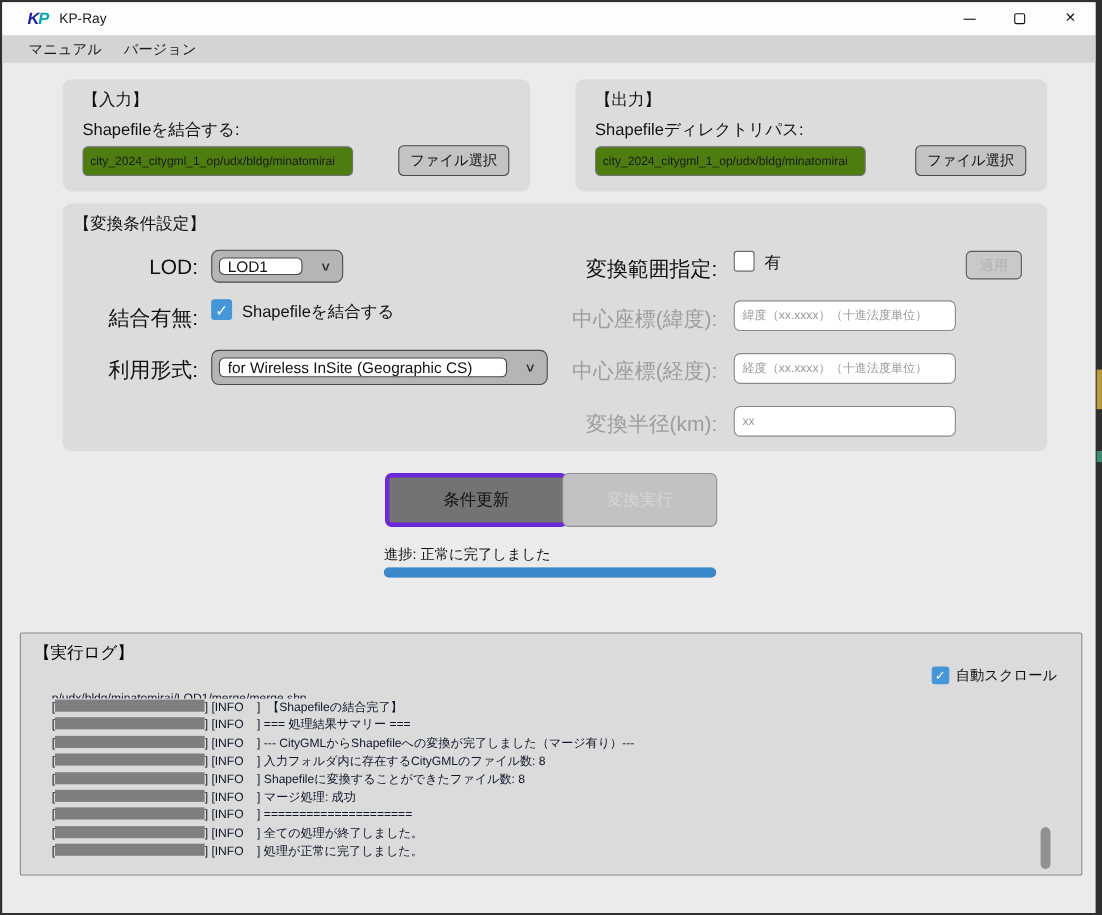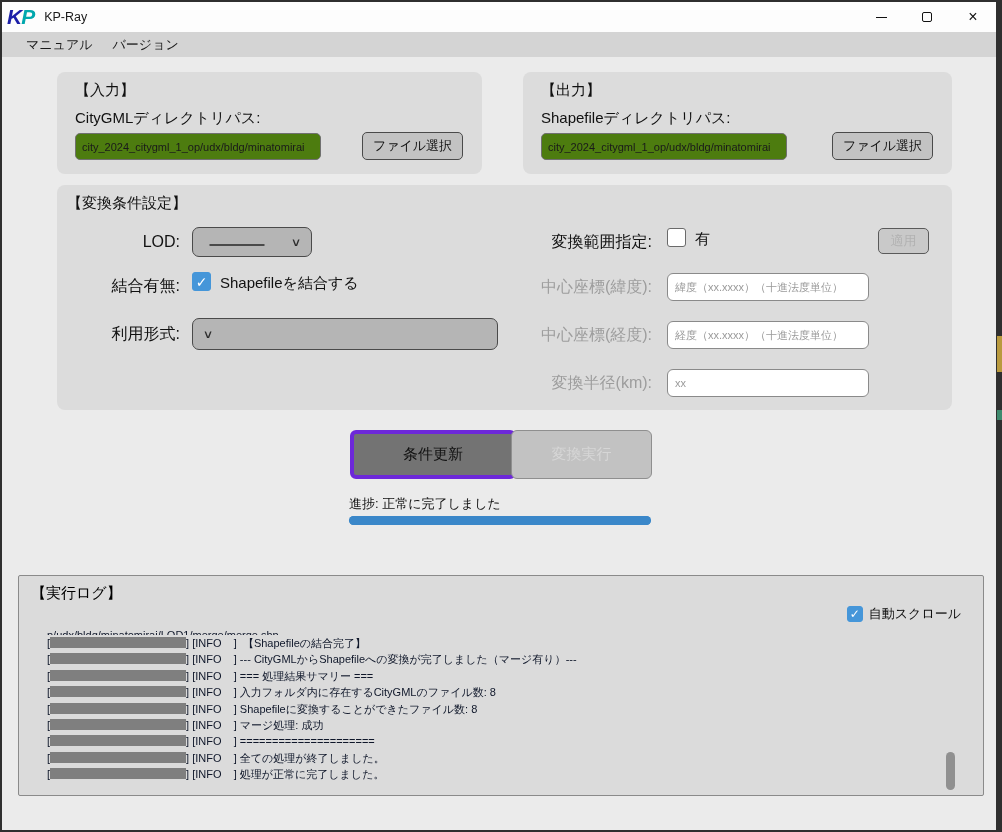--- a/index.html
+++ b/index.html
@@ -3,21 +3,21 @@
 <meta charset="utf-8">
 <style>
   * { margin:0; padding:0; box-sizing:border-box; }
   html,body { width:1002px; height:832px; overflow:hidden; font-family:"Liberation Sans","DejaVu Sans",sans-serif; }
   .screen { position:relative; width:1002px; height:832px; background:#2f2f2f; }
   .window { position:absolute; left:2px; top:2px; width:994px; height:828px; background:#ebebeb; overflow:hidden; }
   .edge-sliver { position:absolute; width:5px; }
 
   
   .titlebar { position:absolute; left:0; top:0; width:100%; height:30px; background:#fdfdfd; display:flex; align-items:center; }
-  .logo { font-weight:bold; font-style:italic; font-size:21px; margin-left:5px; letter-spacing:-1px; }
+  .logo { font-weight:bold; font-style:italic; font-size:15px; margin-left:23px; letter-spacing:-1px; }
   .logo .k { color:#1c1fa8; } .logo .p { color:#00a7ad; }
   .win-title { font-size:12.5px; color:#1a1a1a; margin-left:10px; }
   .win-controls { position:absolute; right:0; top:0; height:30px; display:flex; }
   .win-btn { width:46px; height:30px; display:flex; align-items:center; justify-content:center; color:#111; cursor:default; }
   .min-glyph { width:11px; height:0; border-top:1.4px solid #111; display:inline-block; }
   .max-glyph { width:10px; height:10px; border:1.4px solid #111; border-radius:2px; display:inline-block; }
   .close-glyph { font-size:16px; line-height:1; }
 
   
   .menubar { position:absolute; left:0; top:30px; width:100%; height:25px; background:#d4d4d4; display:flex; align-items:center; font-size:13px; color:#1a1a1a; }
@@ -31,25 +31,25 @@
   #output-panel { left:521px; width:429px; }
   .io-header { position:absolute; left:18px; top:9px; font-size:15px; color:#111; }
   .io-label  { position:absolute; left:18px; top:37px; font-size:15px; color:#111; }
   .io-input { position:absolute; left:18px; top:61px; width:246px; height:27px; background:#4d7c0f; border:1px solid #707070; border-radius:5px; font-size:11px; font-family:"Liberation Sans",sans-serif; color:#1a1a1a; padding:0 6px; outline:none; }
   .file-btn { position:absolute; top:60px; width:101px; height:28px; background:#c3c3c3; border:1px solid #4a4a4a; border-radius:5px; font-size:13px; color:#111; font-family:"Liberation Sans",sans-serif; cursor:pointer; }
   #input-panel .file-btn { left:305px; } #output-panel .file-btn { left:309px; }
 
   
   #settings-panel { left:55px; top:183px; width:895px; height:225px; }
   .settings-header { position:absolute; left:10px; top:9px; font-size:15px; color:#111; }
-  .set-label { position:absolute; font-size:16px; color:#111; text-align:right; }
+  .set-label { position:absolute; font-size:19px; color:#111; text-align:right; }
   .set-label.dim { color:#9d9d9d; }
 
   .dropdown { position:absolute; background:#b5b5b5; border:1px solid #4a4a4a; border-radius:7px; display:flex; align-items:stretch; cursor:pointer; }
-  .dd-field { background:#fff; border:1px solid #4a4a4a; border-radius:5px; margin:16px; display:flex; align-items:center; padding:0 7px; font-size:14px; color:#111; flex:1; white-space:nowrap; overflow:hidden; }
+  .dd-field { background:#fff; border:1px solid #4a4a4a; border-radius:5px; margin:6px; display:flex; align-items:center; padding:0 7px; font-size:14px; color:#111; flex:1; white-space:nowrap; overflow:hidden; }
   .dd-arrow { width:30px; display:flex; align-items:center; justify-content:center; color:#2d2d2d; font-size:13px; font-weight:bold; }
 
   .checkbox { display:inline-block; border-radius:3px; position:relative; }
   .checkbox.checked { background:#4596d9; border:1px solid #4596d9; color:#fff; text-align:center; }
   .checkbox.unchecked { background:#fff; border:1px solid #6a6a6a; }
 
   .ph-input { position:absolute; left:610px; width:202px; height:28px; background:#fff; border:1px solid #8a8a8a; border-radius:6px; font-size:11px; color:#333; padding:0 7px; outline:none; font-family:"Liberation Sans",sans-serif; }
   .ph-input::placeholder { color:#9a9a9a; }
 
   .apply-btn { position:absolute; left:821px; top:43px; width:51px; height:26px; background:#c9c9c9; border:1px solid #5a5a5a; border-radius:5px; font-size:13px; color:#b2b2b2; font-family:"Liberation Sans",sans-serif; }
@@ -100,21 +100,21 @@
       </div>
     </div>
 
     <div class="menubar">
       <div class="menu-item">マニュアル</div>
       <div class="menu-item">バージョン</div>
     </div>
 
     <div class="panel panel-io" id="input-panel">
       <div class="io-header">【入力】</div>
-      <div class="io-label">CityGMLディレクトリパス:</div>
+      <div class="io-label">Shapefileを結合する:</div>
       <input class="io-input" type="text" value="city_2024_citygml_1_op/udx/bldg/minatomirai" style="">
       <button class="file-btn">ファイル選択</button>
     </div>
 
     <div class="panel panel-io" id="output-panel">
       <div class="io-header">【出力】</div>
       <div class="io-label">Shapefileディレクトリパス:</div>
       <input class="io-input" type="text" value="city_2024_citygml_1_op/udx/bldg/minatomirai" style="">
       <button class="file-btn">ファイル選択</button>
     </div>
@@ -127,20 +127,21 @@
         <div class="dd-field">LOD1</div>
         <div class="dd-arrow">˅</div>
       </div>
 
       <div class="set-label" style="left:20px; top:91px; width:103px;">結合有無:</div>
       <span class="checkbox checked" style="position:absolute; left:135px; top:87px; width:19px; height:19px; font-size:14px; line-height:18px;"><span>✓</span></span>
       <span style="position:absolute; left:163px; top:89px; font-size:15px; color:#111;">Shapefileを結合する</span>
 
       <div class="set-label" style="left:20px; top:139px; width:103px;">利用形式:</div>
       <div class="dropdown" style="left:135px; top:133px; width:306px; height:32px;">
+        <div class="dd-field">for Wireless InSite (Geographic CS)</div>
         <div class="dd-arrow">˅</div>
       </div>
 
       <div class="set-label" style="left:455px; top:47px; width:140px;">変換範囲指定:</div>
       <span class="checkbox unchecked" style="position:absolute; left:610px; top:43px; width:19px; height:19px;"></span>
       <span style="position:absolute; left:638px; top:45px; font-size:15px; color:#111;">有</span>
       <button class="apply-btn" disabled="">適用</button>
 
       <div class="set-label dim" style="left:455px; top:92px; width:140px;">中心座標(緯度):</div>
       <input class="ph-input" style="top: 88px;" type="text" placeholder="緯度（xx.xxxx）（十進法度単位）">
@@ -162,22 +163,22 @@
 
     <div id="log-panel">
       <div class="log-header">【実行ログ】</div>
       <div class="autoscroll">
         <span class="checkbox checked"><span>✓</span></span>
         <span>自動スクロール</span>
       </div>
       <div class="log-view" id="log-lines">
           <div class="log-line clipped"><span>p/udx/bldg/minatomirai/LOD1/merge/merge.shp</span></div>
           <div class="log-line"><span>[</span><span class="redacted"></span><span>] [INFO    ]  【Shapefileの結合完了】</span></div>
+          <div class="log-line"><span>[</span><span class="redacted"></span><span>] [INFO    ] === 処理結果サマリー ===</span></div>
           <div class="log-line"><span>[</span><span class="redacted"></span><span>] [INFO    ] --- CityGMLからShapefileへの変換が完了しました（マージ有り）---</span></div>
-          <div class="log-line"><span>[</span><span class="redacted"></span><span>] [INFO    ] === 処理結果サマリー ===</span></div>
           <div class="log-line"><span>[</span><span class="redacted"></span><span>] [INFO    ] 入力フォルダ内に存在するCityGMLのファイル数: 8</span></div>
           <div class="log-line"><span>[</span><span class="redacted"></span><span>] [INFO    ] Shapefileに変換することができたファイル数: 8</span></div>
           <div class="log-line"><span>[</span><span class="redacted"></span><span>] [INFO    ] マージ処理: 成功</span></div>
           <div class="log-line"><span>[</span><span class="redacted"></span><span>] [INFO    ] =====================</span></div>
           <div class="log-line"><span>[</span><span class="redacted"></span><span>] [INFO    ] 全ての処理が終了しました。</span></div>
           <div class="log-line"><span>[</span><span class="redacted"></span><span>] [INFO    ] 処理が正常に完了しました。</span></div>
         </div>
       <div class="log-scrollthumb"></div>
     </div>
 

